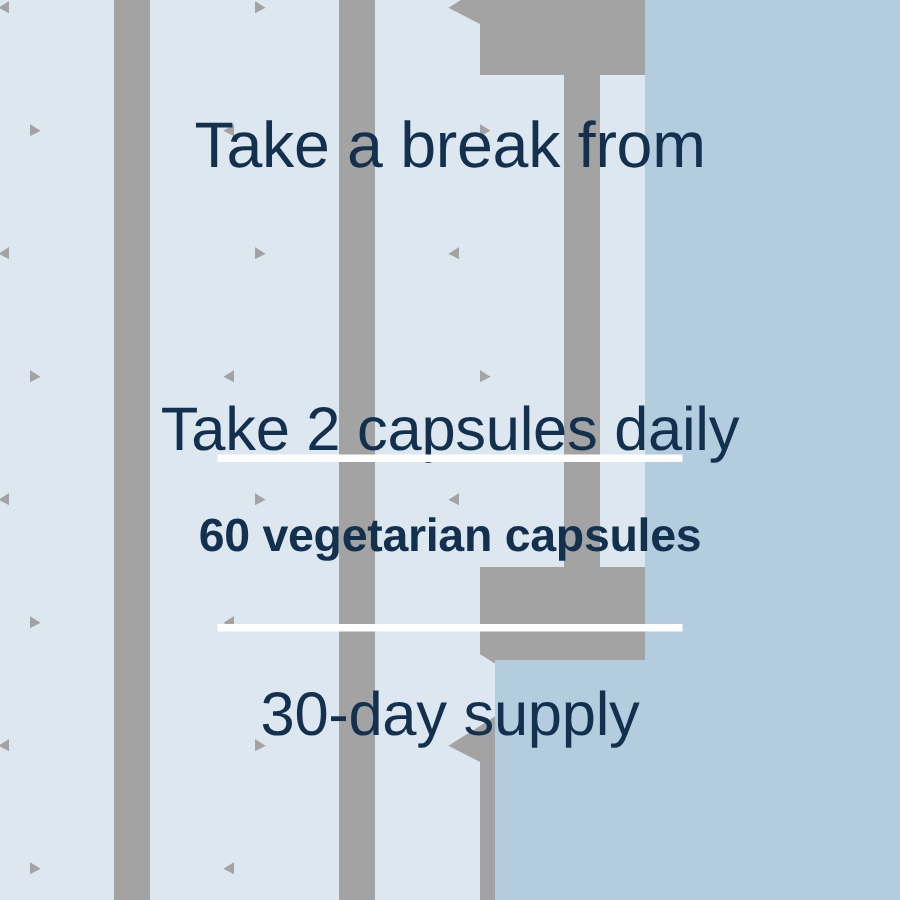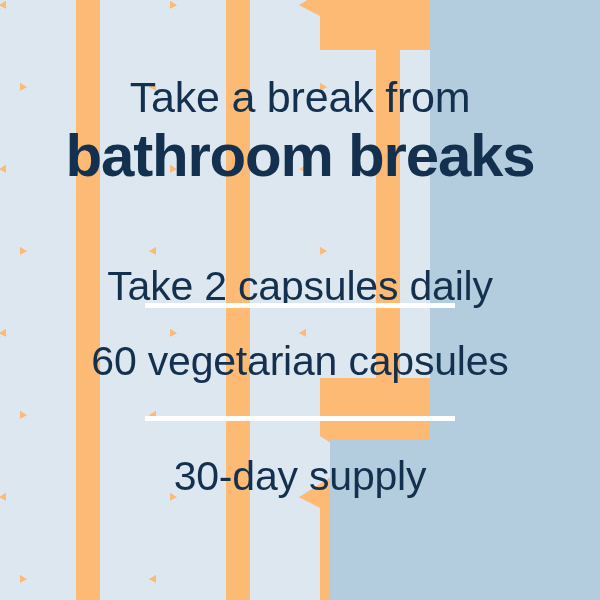--- a/index.html
+++ b/index.html
@@ -8,21 +8,21 @@
   }
   body {
     background: #ffffff;
     font-family: "Liberation Sans", sans-serif;
   }
   #panel {
     position: relative;
     width: 600px;
     height: 600px;
     overflow: hidden;
-    background: #fdba74;
+    background: #a3a3a3;
   }
   #bg-pattern {
     position: absolute;
     left: 0;
     top: 0;
     width: 600px;
     height: 600px;
     pointer-events: none;
   }
   #content {
@@ -55,22 +55,22 @@
   }
   #fact-1 {
     top: 230px;
     font-size: 41px;
     font-weight: 400;
     line-height: 1.0;
     margin-top: 36px;
   }
   #fact-2 {
     top: 341px;
-    font-size: 41px;
-    font-weight: 400;
+    font-size: 31px;
+    font-weight: 700;
     line-height: 1.0;
   }
   #fact-3 {
     top: 456px;
     font-size: 41px;
     font-weight: 400;
     line-height: 1.0;
   }
   .divider {
     position: absolute;
@@ -129,21 +129,20 @@
     </g>
 
     <rect x="430" y="0" width="170" height="600" fill="#b3cdde"></rect>
     <rect x="330" y="440" width="270" height="160" fill="#b3cdde"></rect>
   </svg>
 
   <div id="content">
 
     <div class="line" id="kicker">Take a break from</div>
 
-    <div class="line" id="headline">bathroom breaks</div>
 
     <div class="line" id="fact-1">Take 2 capsules daily</div>
 
     <div class="divider" id="divider-1"></div>
 
     <div class="line" id="fact-2">60 vegetarian capsules</div>
 
     <div class="divider" id="divider-2"></div>
 
     <div class="line" id="fact-3">30-day supply</div>

